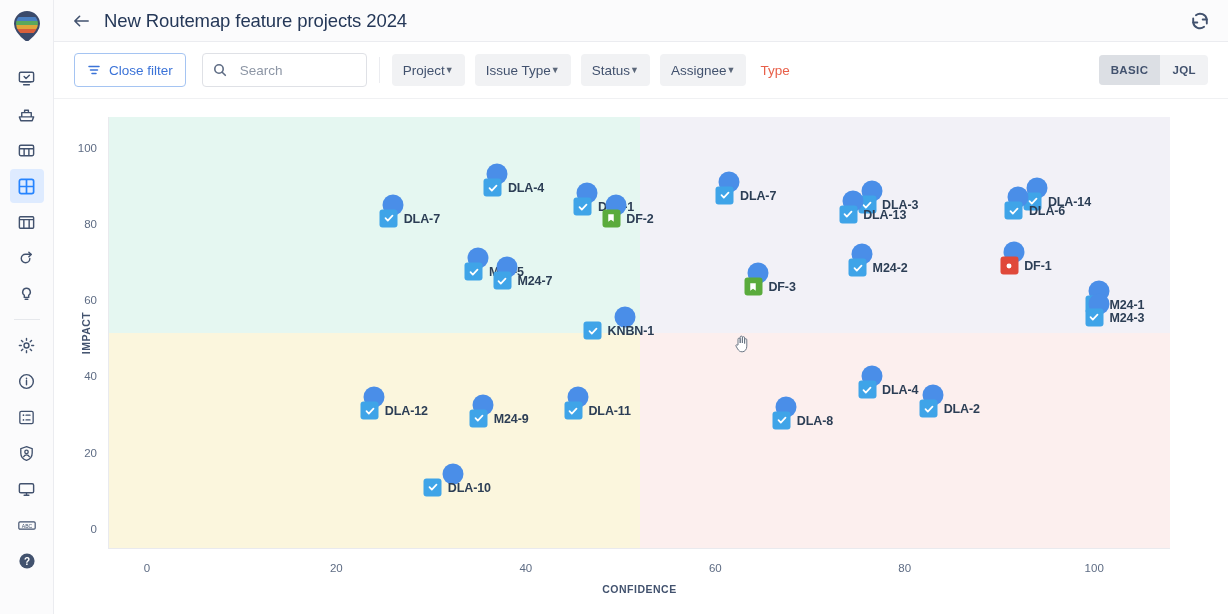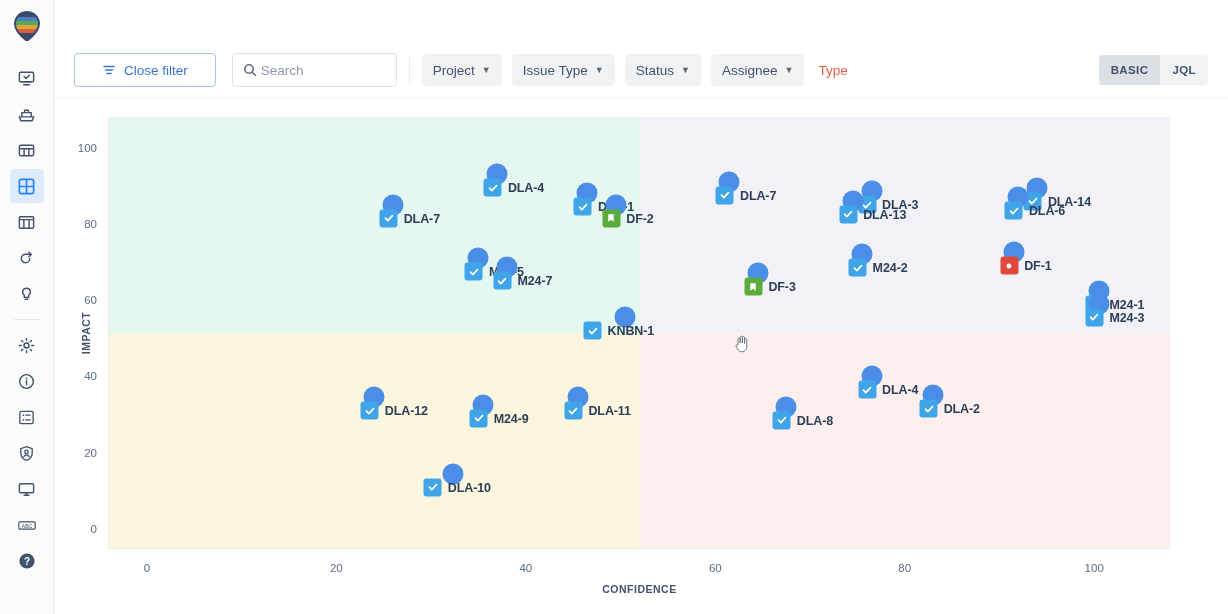--- a/index.html
+++ b/index.html
@@ -46,37 +46,37 @@
 
   
   .toolbar {
     position: absolute; left: 54px; top: 42px; width: 1174px; height: 57px;
     background: #ffffff; border-bottom: 1px solid #f0f1f3;
     display: flex; align-items: center; padding: 0 20px;
   }
   .close-filter {
     height: 34px; border: 1px solid #a5c4f2; border-radius: 4px; background: #fff;
     color: #3b73d8; font-size: 13.5px; display: flex; align-items: center;
-    padding: 0 27px; gap: 8px; cursor: pointer; white-space: nowrap;
+    padding: 0 12px; gap: 8px; cursor: pointer; white-space: nowrap;
   }
   .search-box {
     margin-left: 16px; width: 165px; height: 34px; border: 1px solid #dfe1e6;
     border-radius: 4px; background: #fff; display: flex; align-items: center;
-    padding: 0 10px; gap: 4px; cursor: text;
+    padding: 0 10px; gap: 13px; cursor: text;
   }
   .search-input {
     border: none; outline: none; background: transparent; font-size: 13.5px;
     color: #172b4d; width: 100%; font-family: inherit;
   }
   .search-input::placeholder { color: #8d96a5; }
   .tb-sep { width: 1px; height: 26px; background: #ebecf0; margin: 0 12px; }
   .pill {
     height: 32px; background: #f1f2f4; border-radius: 4px; border: none;
     color: #42526e; font-size: 13.5px; display: flex; align-items: center;
-    padding: 0 11px; gap: 7px; cursor: pointer; margin-right: 10px;
+    padding: 0 11px; gap: 0; cursor: pointer; margin-right: 10px;
     font-family: inherit; white-space: nowrap;
   }
   .caret { font-size: 9px; color: #5b6779; line-height: 1; }
   .clear-link { color: #e8604a; font-size: 13.5px; cursor: pointer; margin-left: 4px; }
   .toolbar-spacer { flex: 1; }
   .seg {
     display: flex; background: #f1f2f4; border-radius: 4px; height: 30px; overflow: hidden;
   }
   .seg-item {
     display: flex; align-items: center; padding: 0 12px; font-size: 11.5px;
@@ -262,20 +262,37 @@
       <div class="rail-btn">
         <svg width="20" height="20" viewBox="0 0 20 20">
           <circle cx="10" cy="10" r="7.6" fill="#42526e"></circle>
           <text x="10" y="13.8" font-size="10" font-weight="bold" fill="#fff" font-family="Liberation Sans, sans-serif" text-anchor="middle">?</text>
         </svg>
       </div>
 
     </div>
   </div>
 
+  <div class="header">
+    <div class="back-arrow">
+      <svg width="19" height="16" viewBox="0 0 20 16" fill="none" stroke="currentColor" stroke-width="1.7" stroke-linecap="round" stroke-linejoin="round">
+        <path d="M17 8H3M8 3L3 8l5 5"></path>
+      </svg>
+    </div>
+    <div class="page-title">New Routemap feature projects 2024</div>
+    <div class="header-spacer"></div>
+    <div class="sync-btn">
+      <svg width="22" height="22" viewBox="0 0 22 22" fill="none" stroke="currentColor" stroke-width="1.9" stroke-linecap="round" stroke-linejoin="round">
+        <path d="M4.2 12.5a6.8 6.8 0 0 0 10.9 4.3"></path>
+        <path d="M17.8 9.5A6.8 6.8 0 0 0 6.9 5.2"></path>
+        <path d="M4.2 8.4v4.1h4.1"></path>
+        <path d="M17.8 13.6V9.5h-4.1"></path>
+      </svg>
+    </div>
+  </div>
 
   <div class="toolbar">
     <div class="close-filter">
       <span style="display:flex;">
         <svg width="14" height="14" viewBox="0 0 14 14" fill="none" stroke="#3b73d8" stroke-width="1.5" stroke-linecap="round">
           <path d="M2 3.5h10M3.5 7h7M5 10.5h4"></path>
         </svg>
       </span>
       <span>Close filter</span>
     </div>

